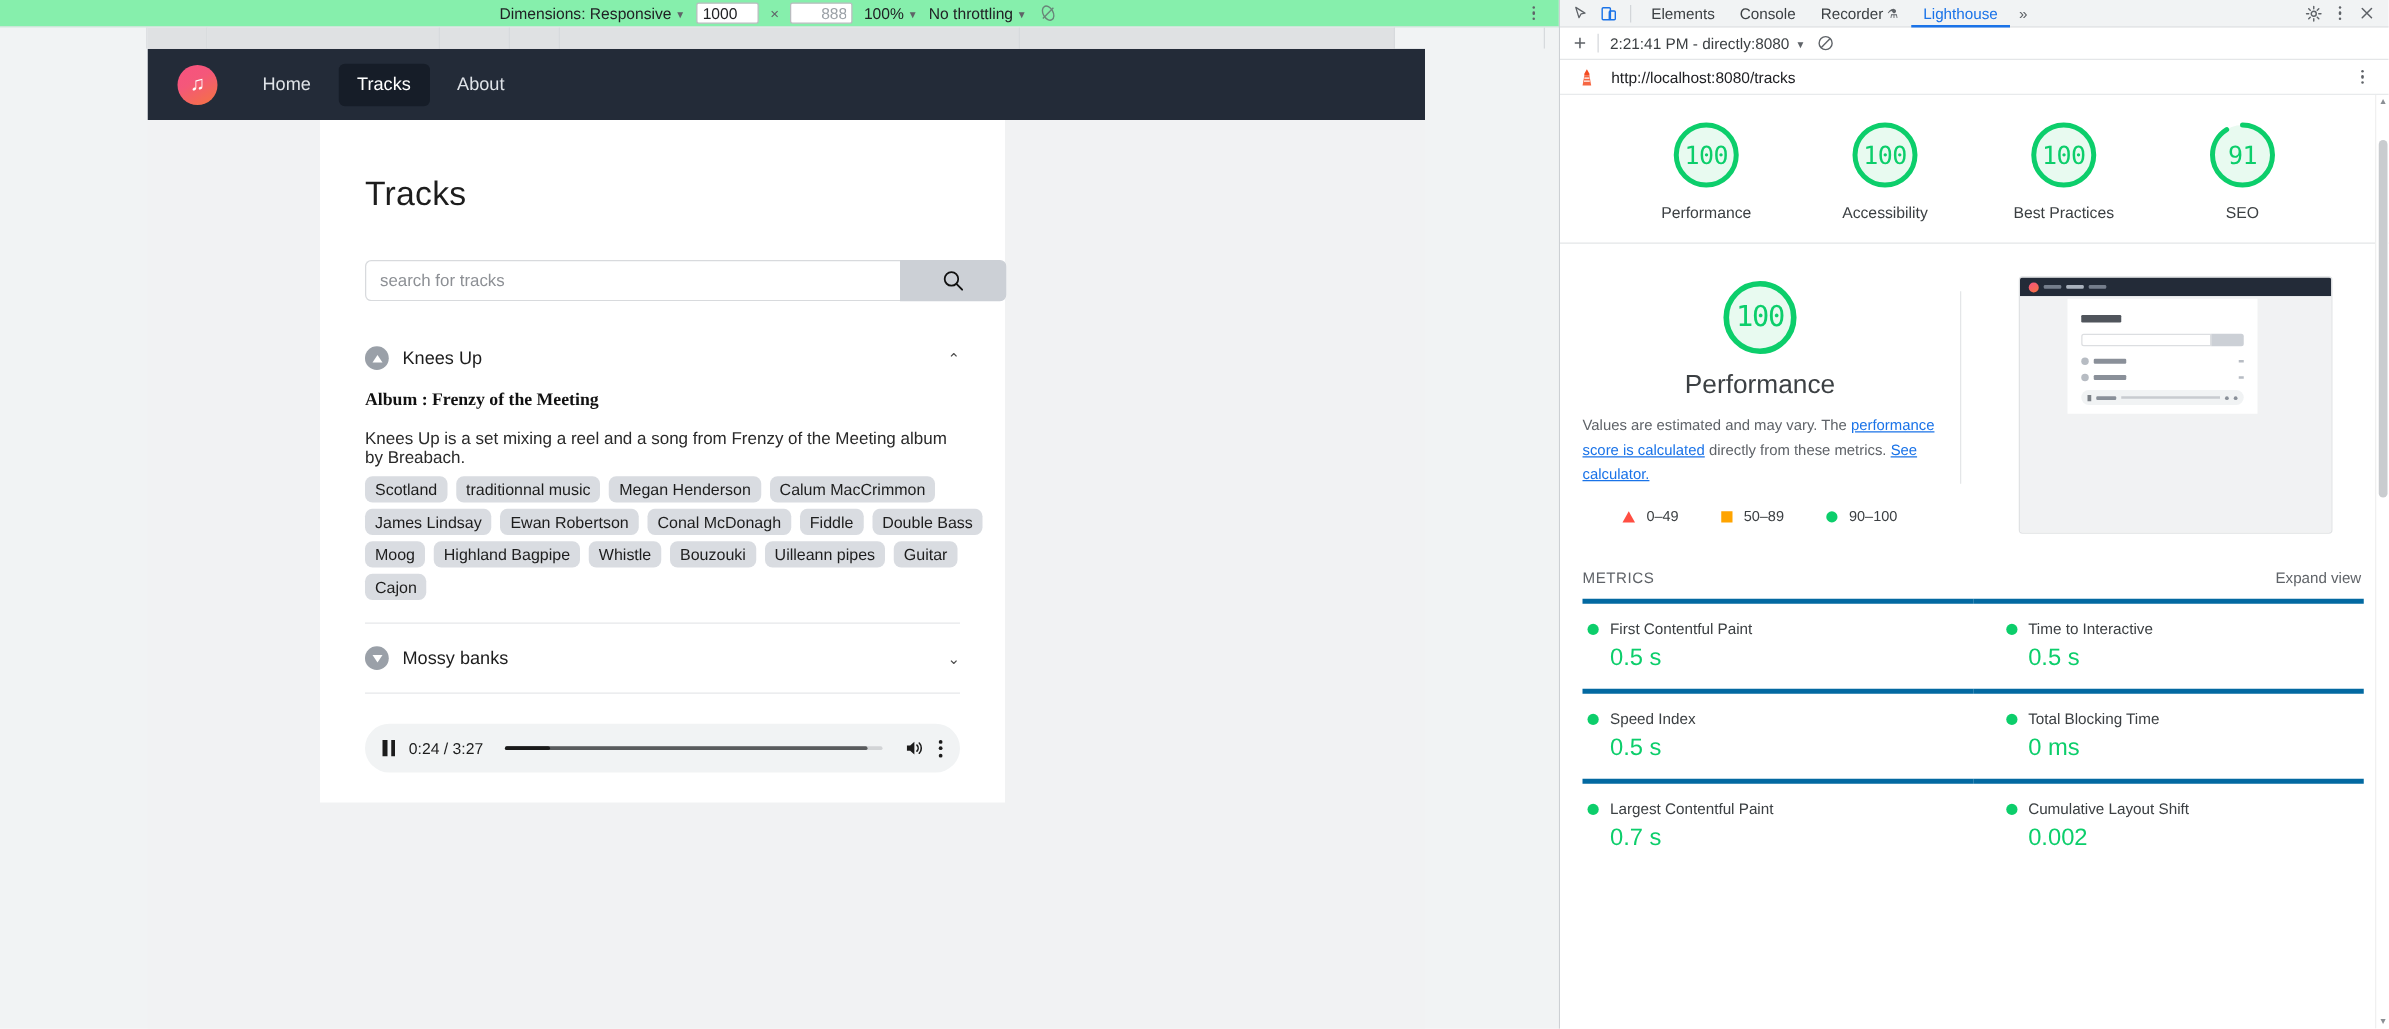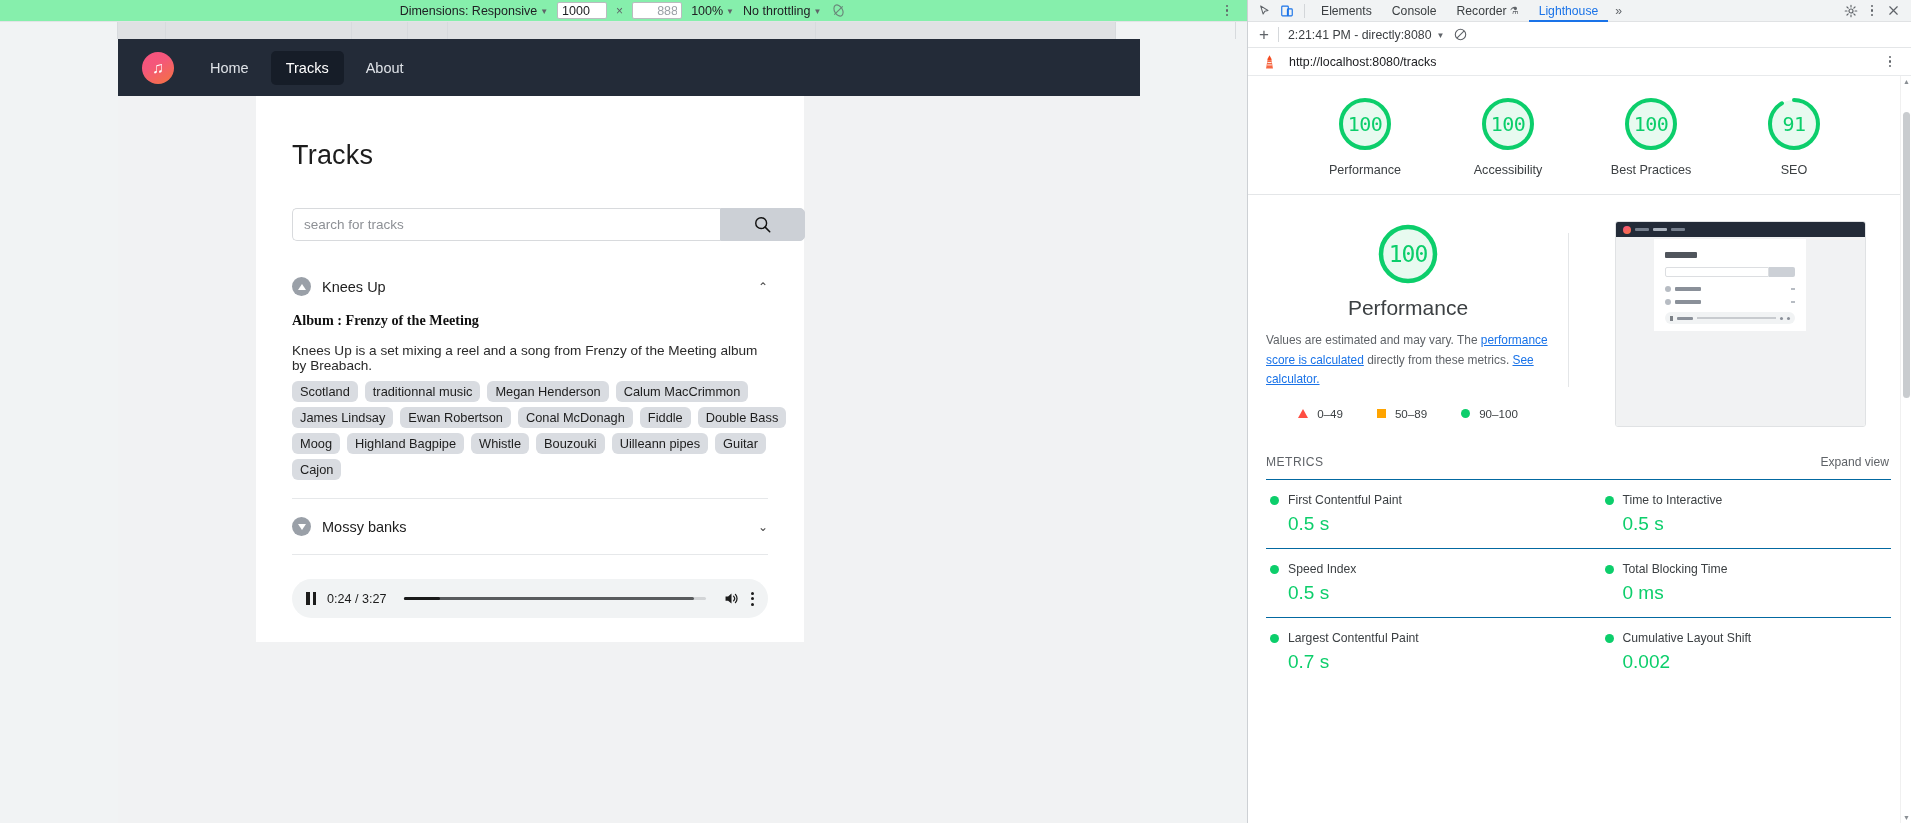--- a/index.html
+++ b/index.html
@@ -224,21 +224,21 @@
 
   #metrics-header {
     display: flex; align-items: center; justify-content: space-between;
     padding: 14px 22px 0 18px;
   }
   #metrics-title { font-size: 12.1px; color: #5f6368; letter-spacing: .45px; }
   #expand-view { font-size: 12.1px; color: #5f6368; cursor: pointer; }
 
   #metrics-grid { display: grid; grid-template-columns: 1fr 1fr; padding: 0 20px 0 18px; margin-top: 10px; }
   .metric {
-    padding: 13px 6px 13px 4px; border-top: 1px solid #0369a1; min-height: 64px;
+    padding: 13px 6px 13px 4px; border-top: 4px solid #0369a1; min-height: 64px;
   }
   .metric.col2 { padding-left: 26px; }
   .metric-top { display: flex; align-items: center; gap: 9px; }
   .m-dot { width: 9px; height: 9px; border-radius: 50%; background: #0cce6b; flex: none; }
   .m-name { font-size: 12.2px; color: #3c4043; }
   .m-val { font-size: 19px; color: #0cce6b; margin-top: 6px; margin-left: 18px; font-family: "Liberation Sans", sans-serif; }
 
   
   #dt-scrollbar {
     position: absolute; right: 0; top: 0; width: 11px; height: 100%;

